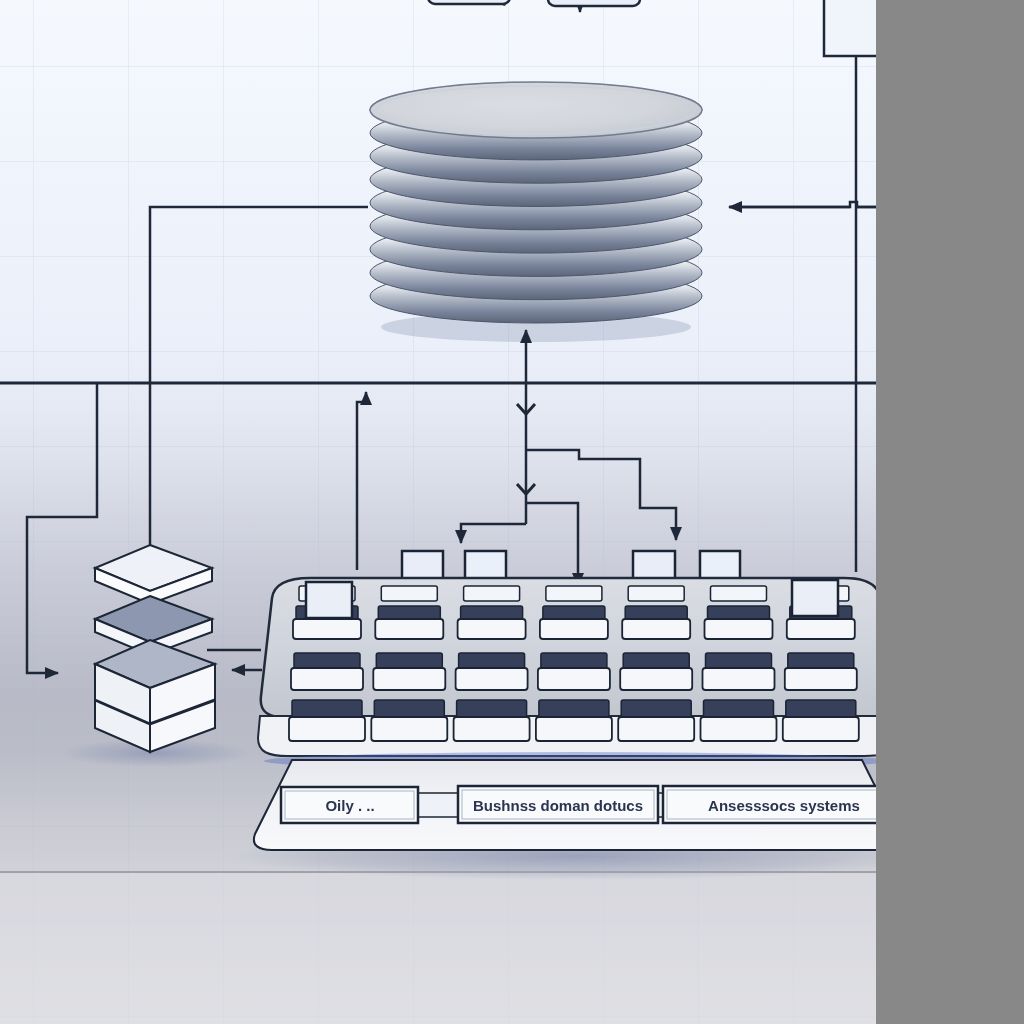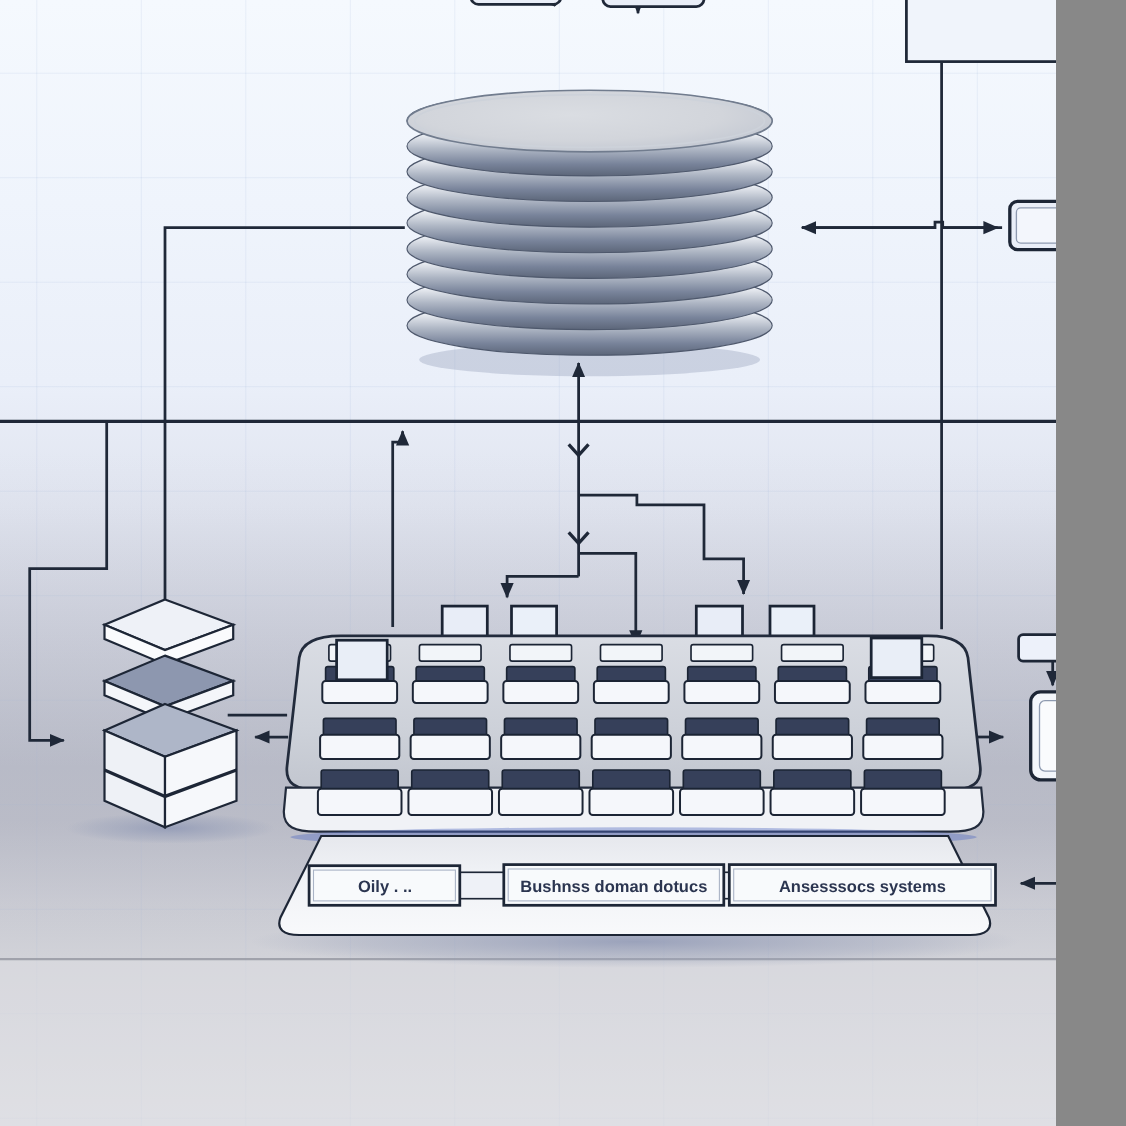--- a/index.html
+++ b/index.html
@@ -1,17 +1,17 @@
 <!DOCTYPE html>
 <html><head>
 <meta charset="utf-8">
 <style>
   html,body{margin:0;padding:0;background:#888;}
   .stage{
-    position:relative;width:960px;height:1024px;overflow:hidden;
+    position:relative;width:876px;height:1024px;overflow:hidden;
     font-family:"Liberation Sans",sans-serif;
     background:linear-gradient(180deg,
       #f5f9fe 0%,#eff4fc 18%,#eaeff9 34%,#e0e4ef 45%,
       #cdd0dc 56%,#b7bac7 68%,#b9bbc7 73%,#cccdd5 80%,
       #d5d6db 85%,#dcdde1 92%,#e3e4e8 100%);
   }
   .grid{
     position:absolute;inset:0;pointer-events:none;
     background-image:
       linear-gradient(90deg,rgba(155,175,215,.16) 1px,transparent 1px),

